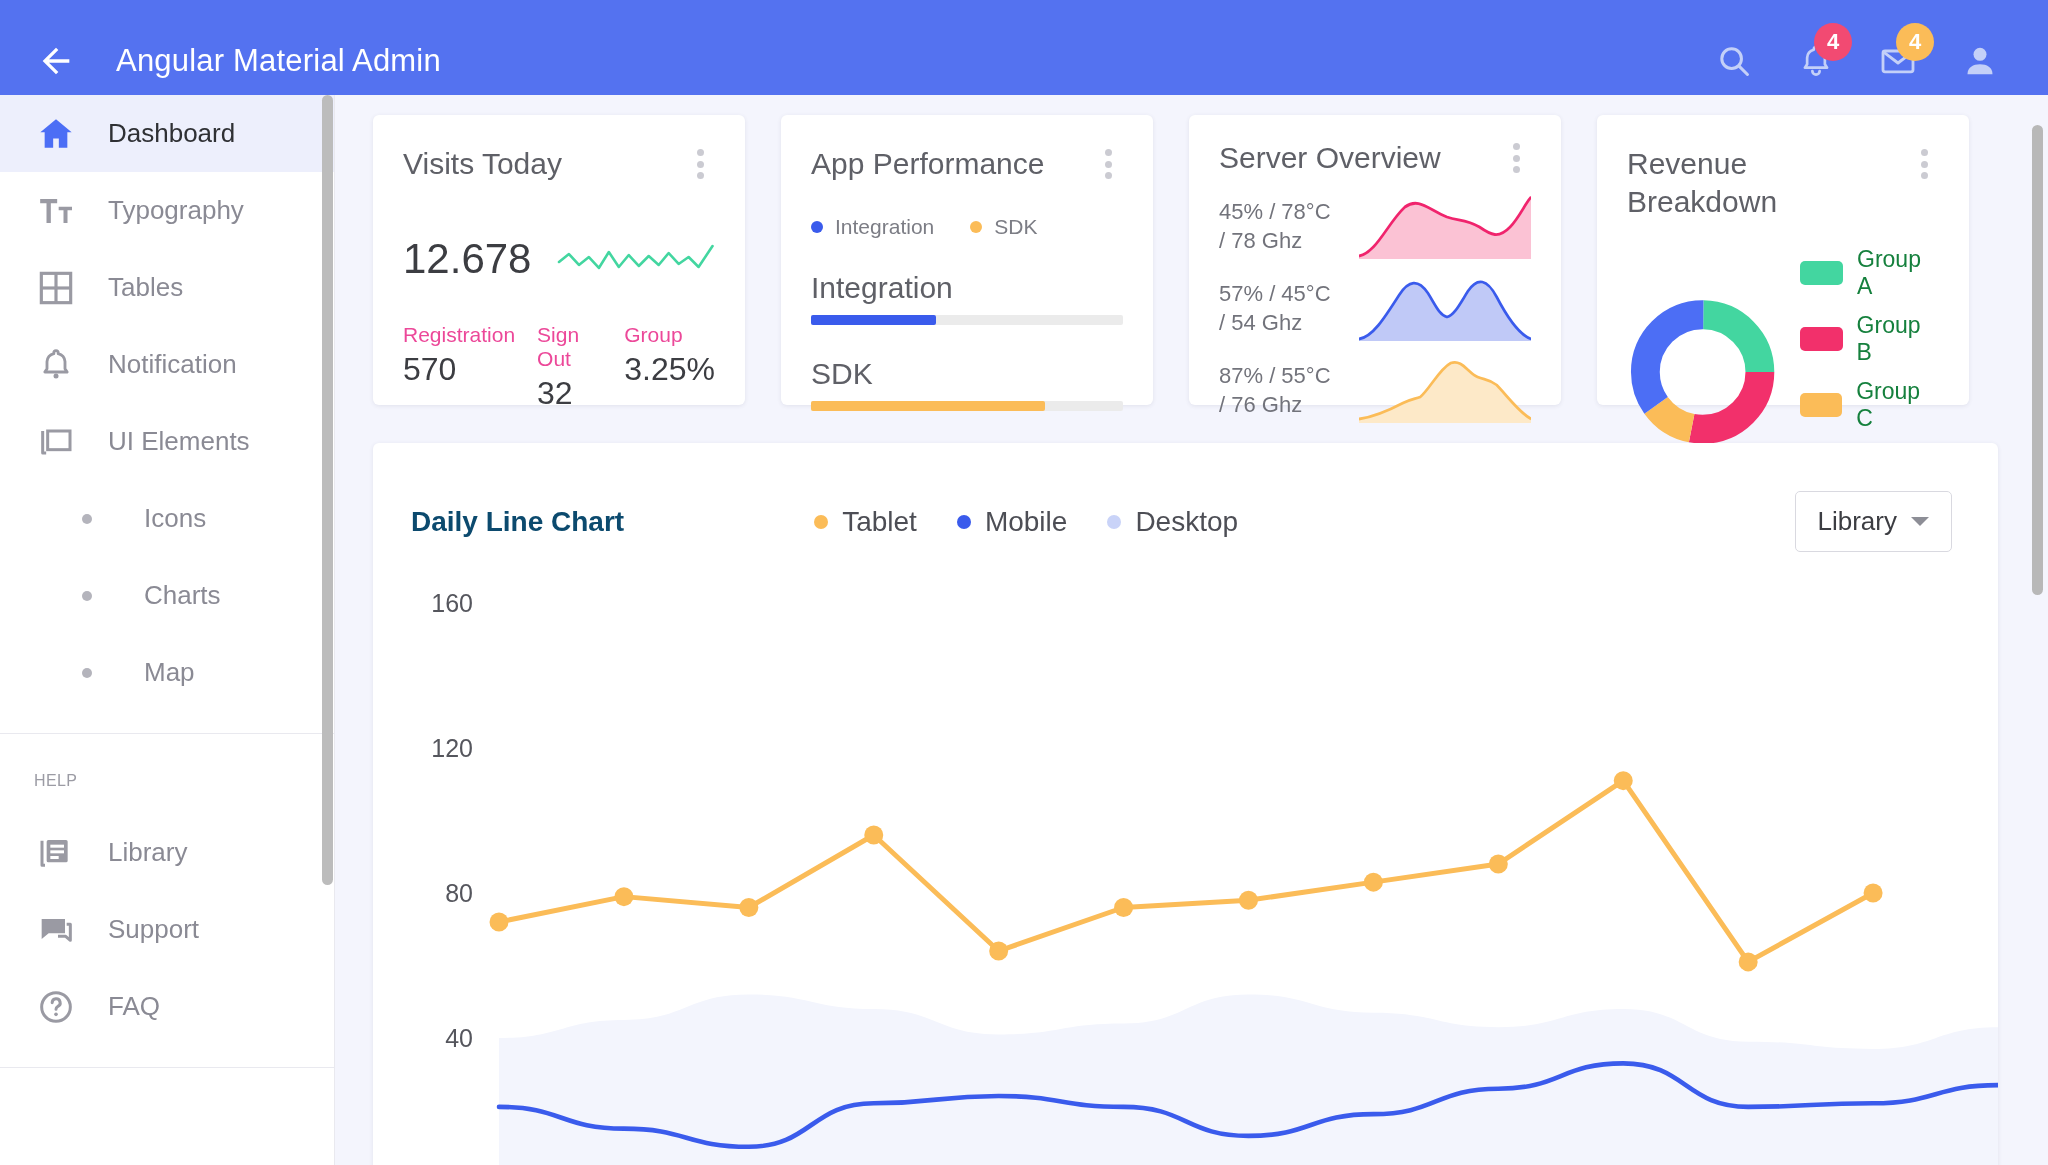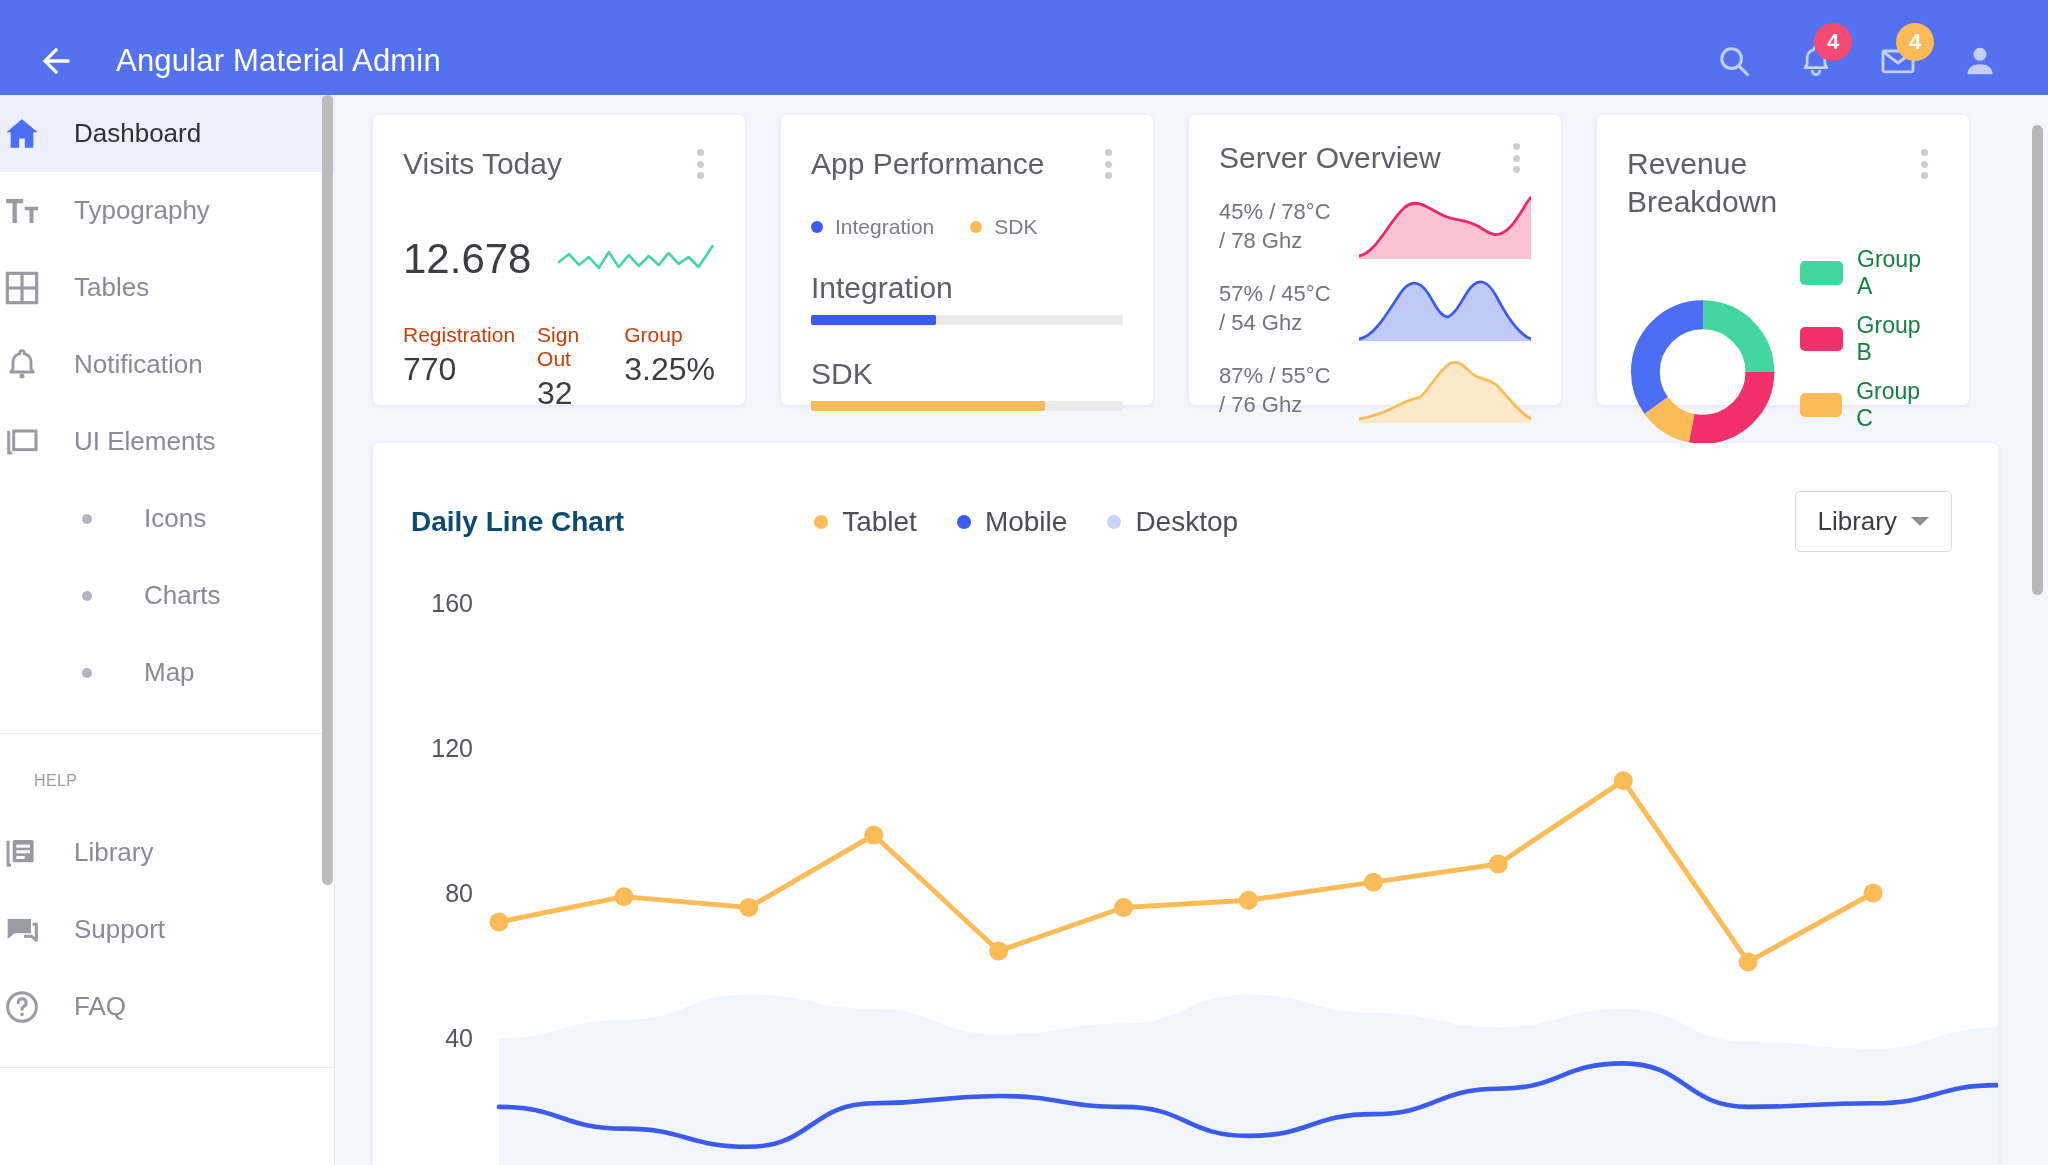--- a/index.html
+++ b/index.html
@@ -45,21 +45,21 @@
 
   
   #sidebar {
     position: absolute; top: 95px; left: 0; width: 335px; height: 1070px;
     background: #ffffff;
     border-right: 1px solid #e9e9ef;
     overflow: hidden;
   }
   .nav-item {
     height: 77px; display: flex; align-items: center;
-    cursor: pointer; position: relative;
+    padding-left: 34px; cursor: pointer; position: relative;
   }
   .nav-item.active { background: #edeffc; }
   .nav-ico {
     width: 44px; height: 44px; flex: 0 0 44px;
     display: flex; align-items: center; justify-content: center;
     margin-right: 30px;
   }
   .nav-label { font-size: 26px; color: #8a8a94; }
   .nav-item.active .nav-label { color: #2f3034; }
 
@@ -112,21 +112,21 @@
            align-items: center; justify-content: space-between; cursor: pointer;
            padding-top: 4px; flex: 0 0 30px; }
   .kebab i { width: 7px; height: 7px; border-radius: 50%; background: #cbcbd2; display: block; }
 
   
   .visits-mid { display: flex; align-items: center; margin-top: 52px; }
   .visits-num { font-size: 42px; color: #3c3d42; }
   .visits-spark { margin-left: 26px; }
   .visits-stats { display: flex; margin-top: 40px; gap: 22px; }
   .vs-col { display: flex; flex-direction: column; }
-  .vs-label { font-size: 21px; color: #c2410c; }
+  .vs-label { font-size: 21px; color: #ec4899; }
   .vs-val { font-size: 32px; color: #3c3d42; margin-top: 4px; }
 
   
   .legend-row { display: flex; align-items: center; gap: 36px; margin-top: 32px; }
   .legend-item { display: flex; align-items: center; gap: 12px; }
   .legend-dot { width: 12px; height: 12px; border-radius: 50%; }
   .legend-text { font-size: 21px; color: #7c7d85; }
   .perf-block { margin-top: 32px; }
   .perf-name { font-size: 30px; color: #5f6067; margin-bottom: 10px; }
   .perf-track { height: 10px; border-radius: 2px; background: #ebebeb; width: 312px; }
@@ -336,21 +336,21 @@
       </div>
       <div class="visits-mid">
         <div class="visits-num">12.678</div>
         <svg class="visits-spark" width="158" height="42" viewBox="0 0 158 42">
           <polyline fill="none" stroke="#43d6a0" stroke-width="2.6" stroke-linejoin="round" stroke-linecap="round" points="2,24 12,16 22,27 32,19 42,30 52,14 62,29 72,17 82,28 92,18 102,27 112,15 122,26 132,19 142,29 156,8"></polyline>
         </svg>
       </div>
       <div class="visits-stats">
         <div class="vs-col">
           <span class="vs-label">Registration</span>
-          <span class="vs-val">770</span>
+          <span class="vs-val">570</span>
         </div>
         <div class="vs-col">
           <span class="vs-label">Sign Out</span>
           <span class="vs-val">32</span>
         </div>
         <div class="vs-col">
           <span class="vs-label">Group</span>
           <span class="vs-val">3.25%</span>
         </div>
       </div>

